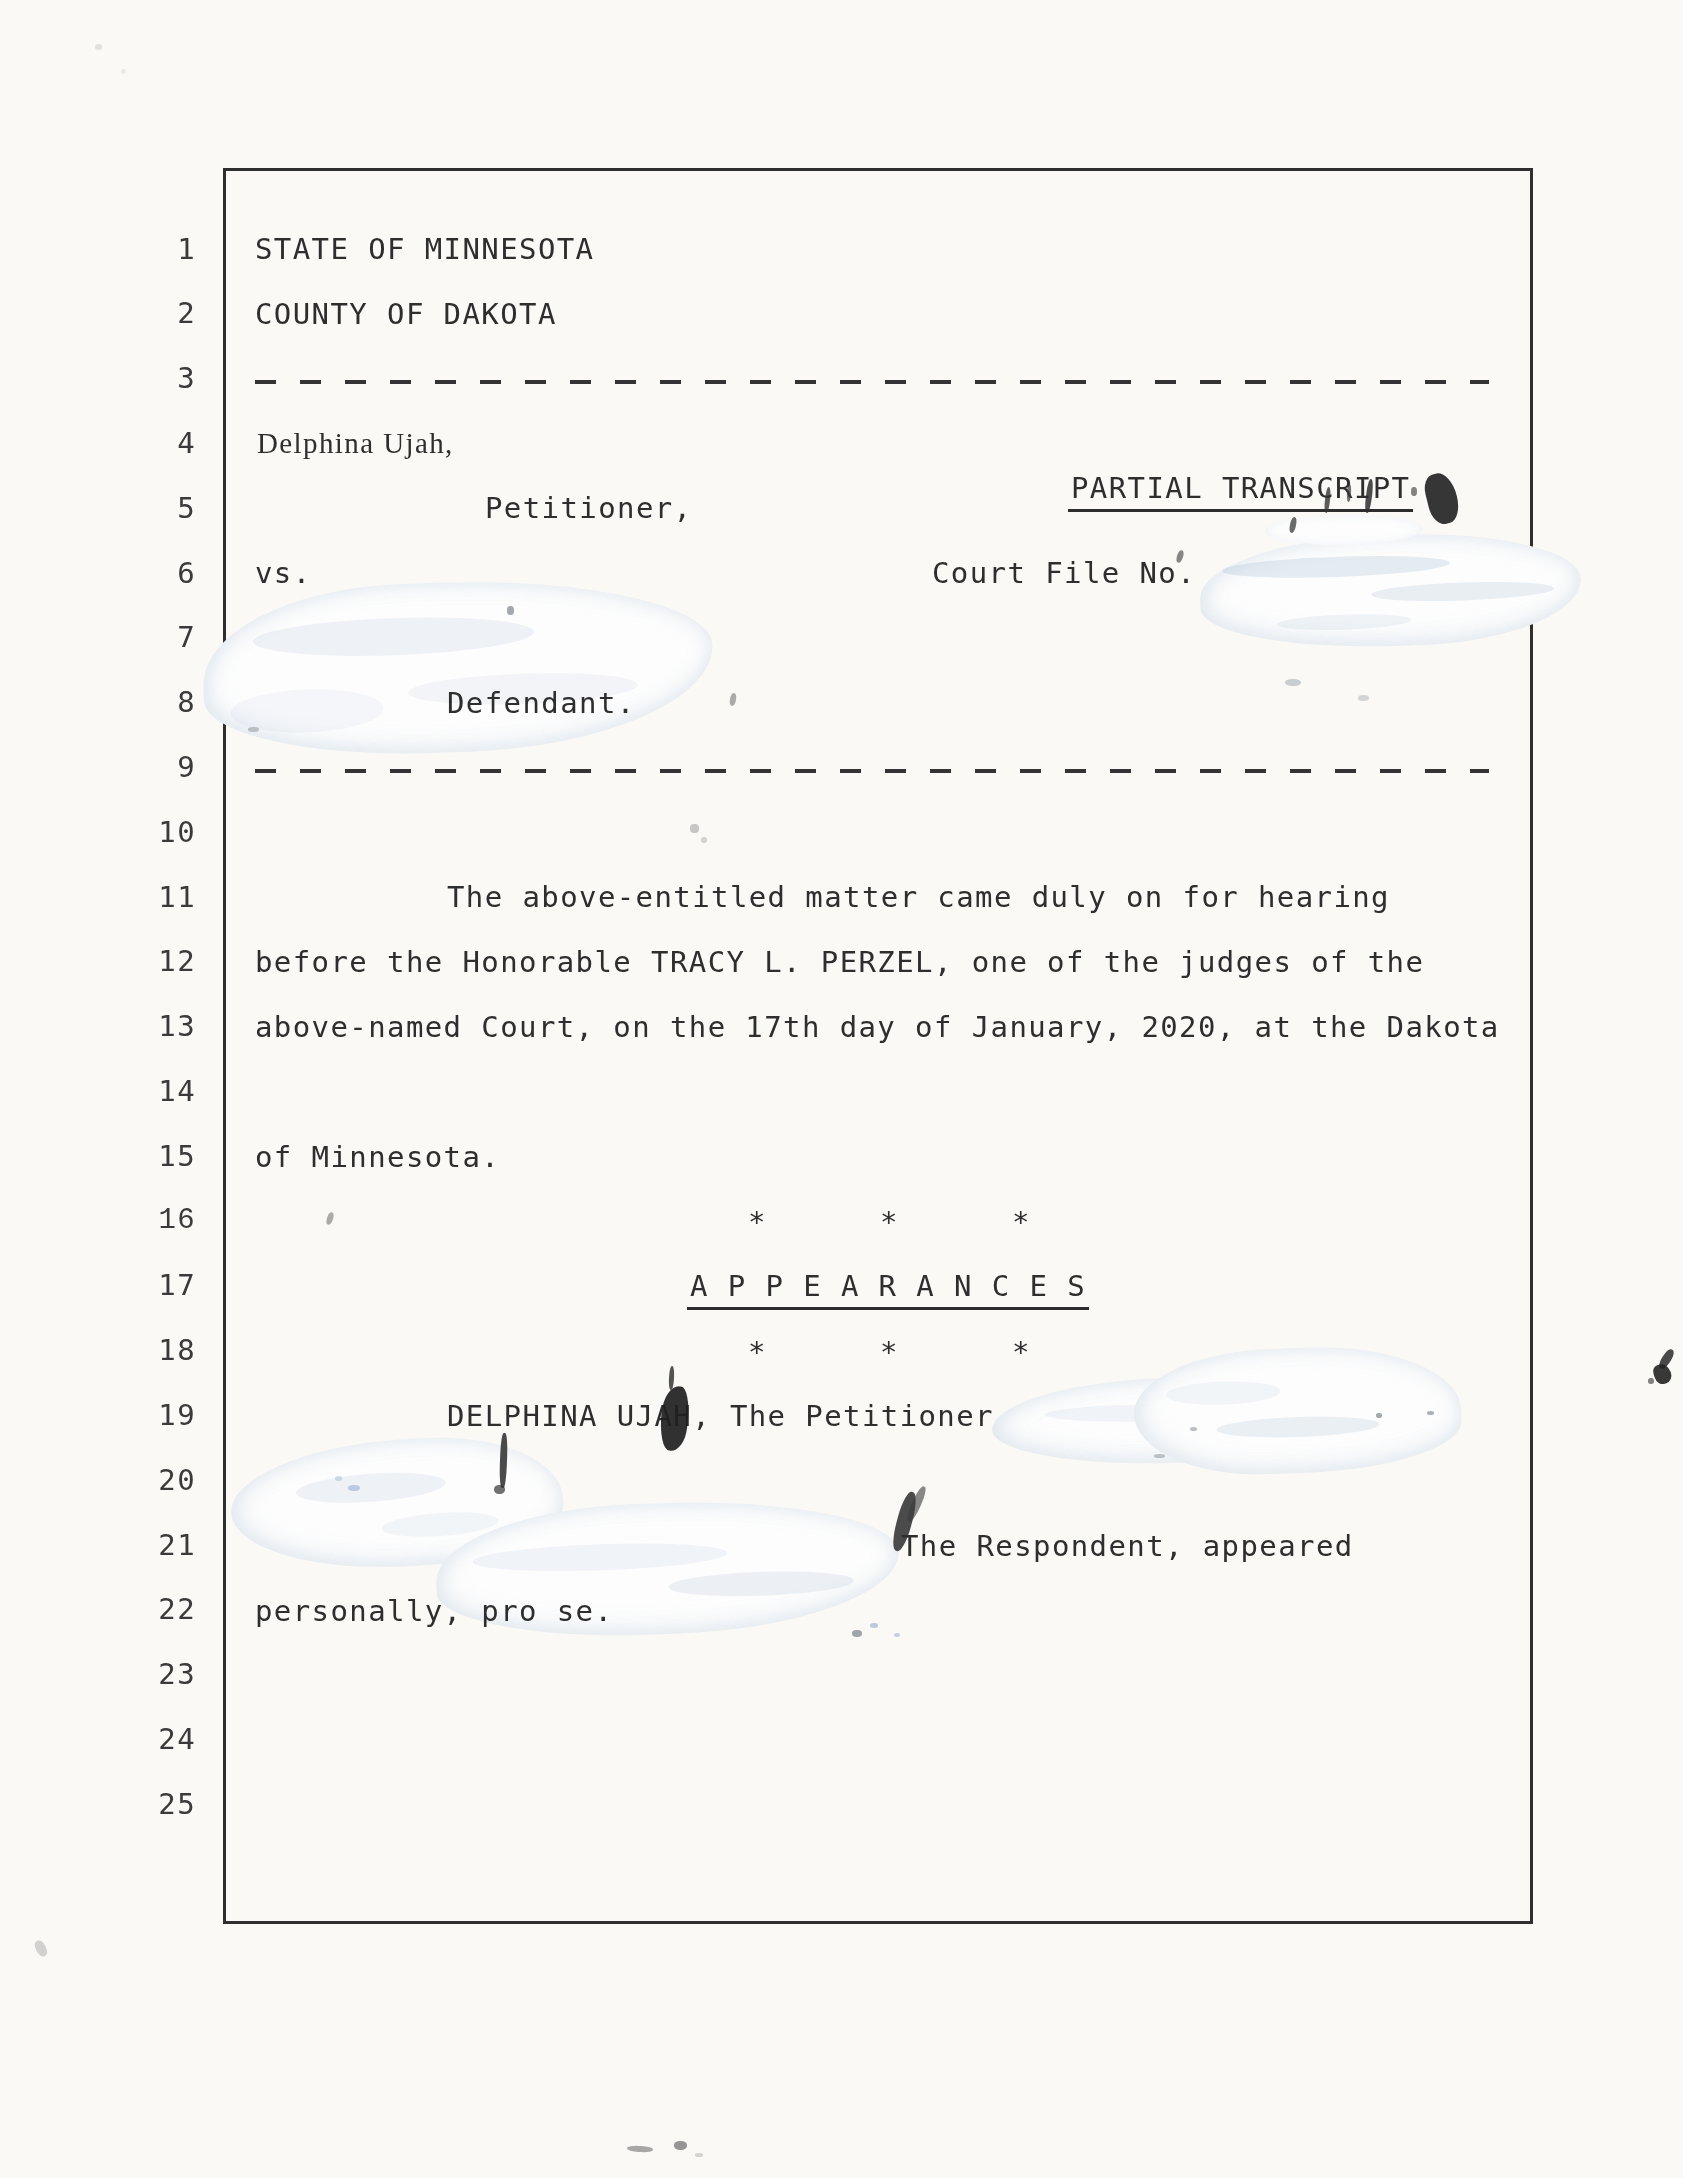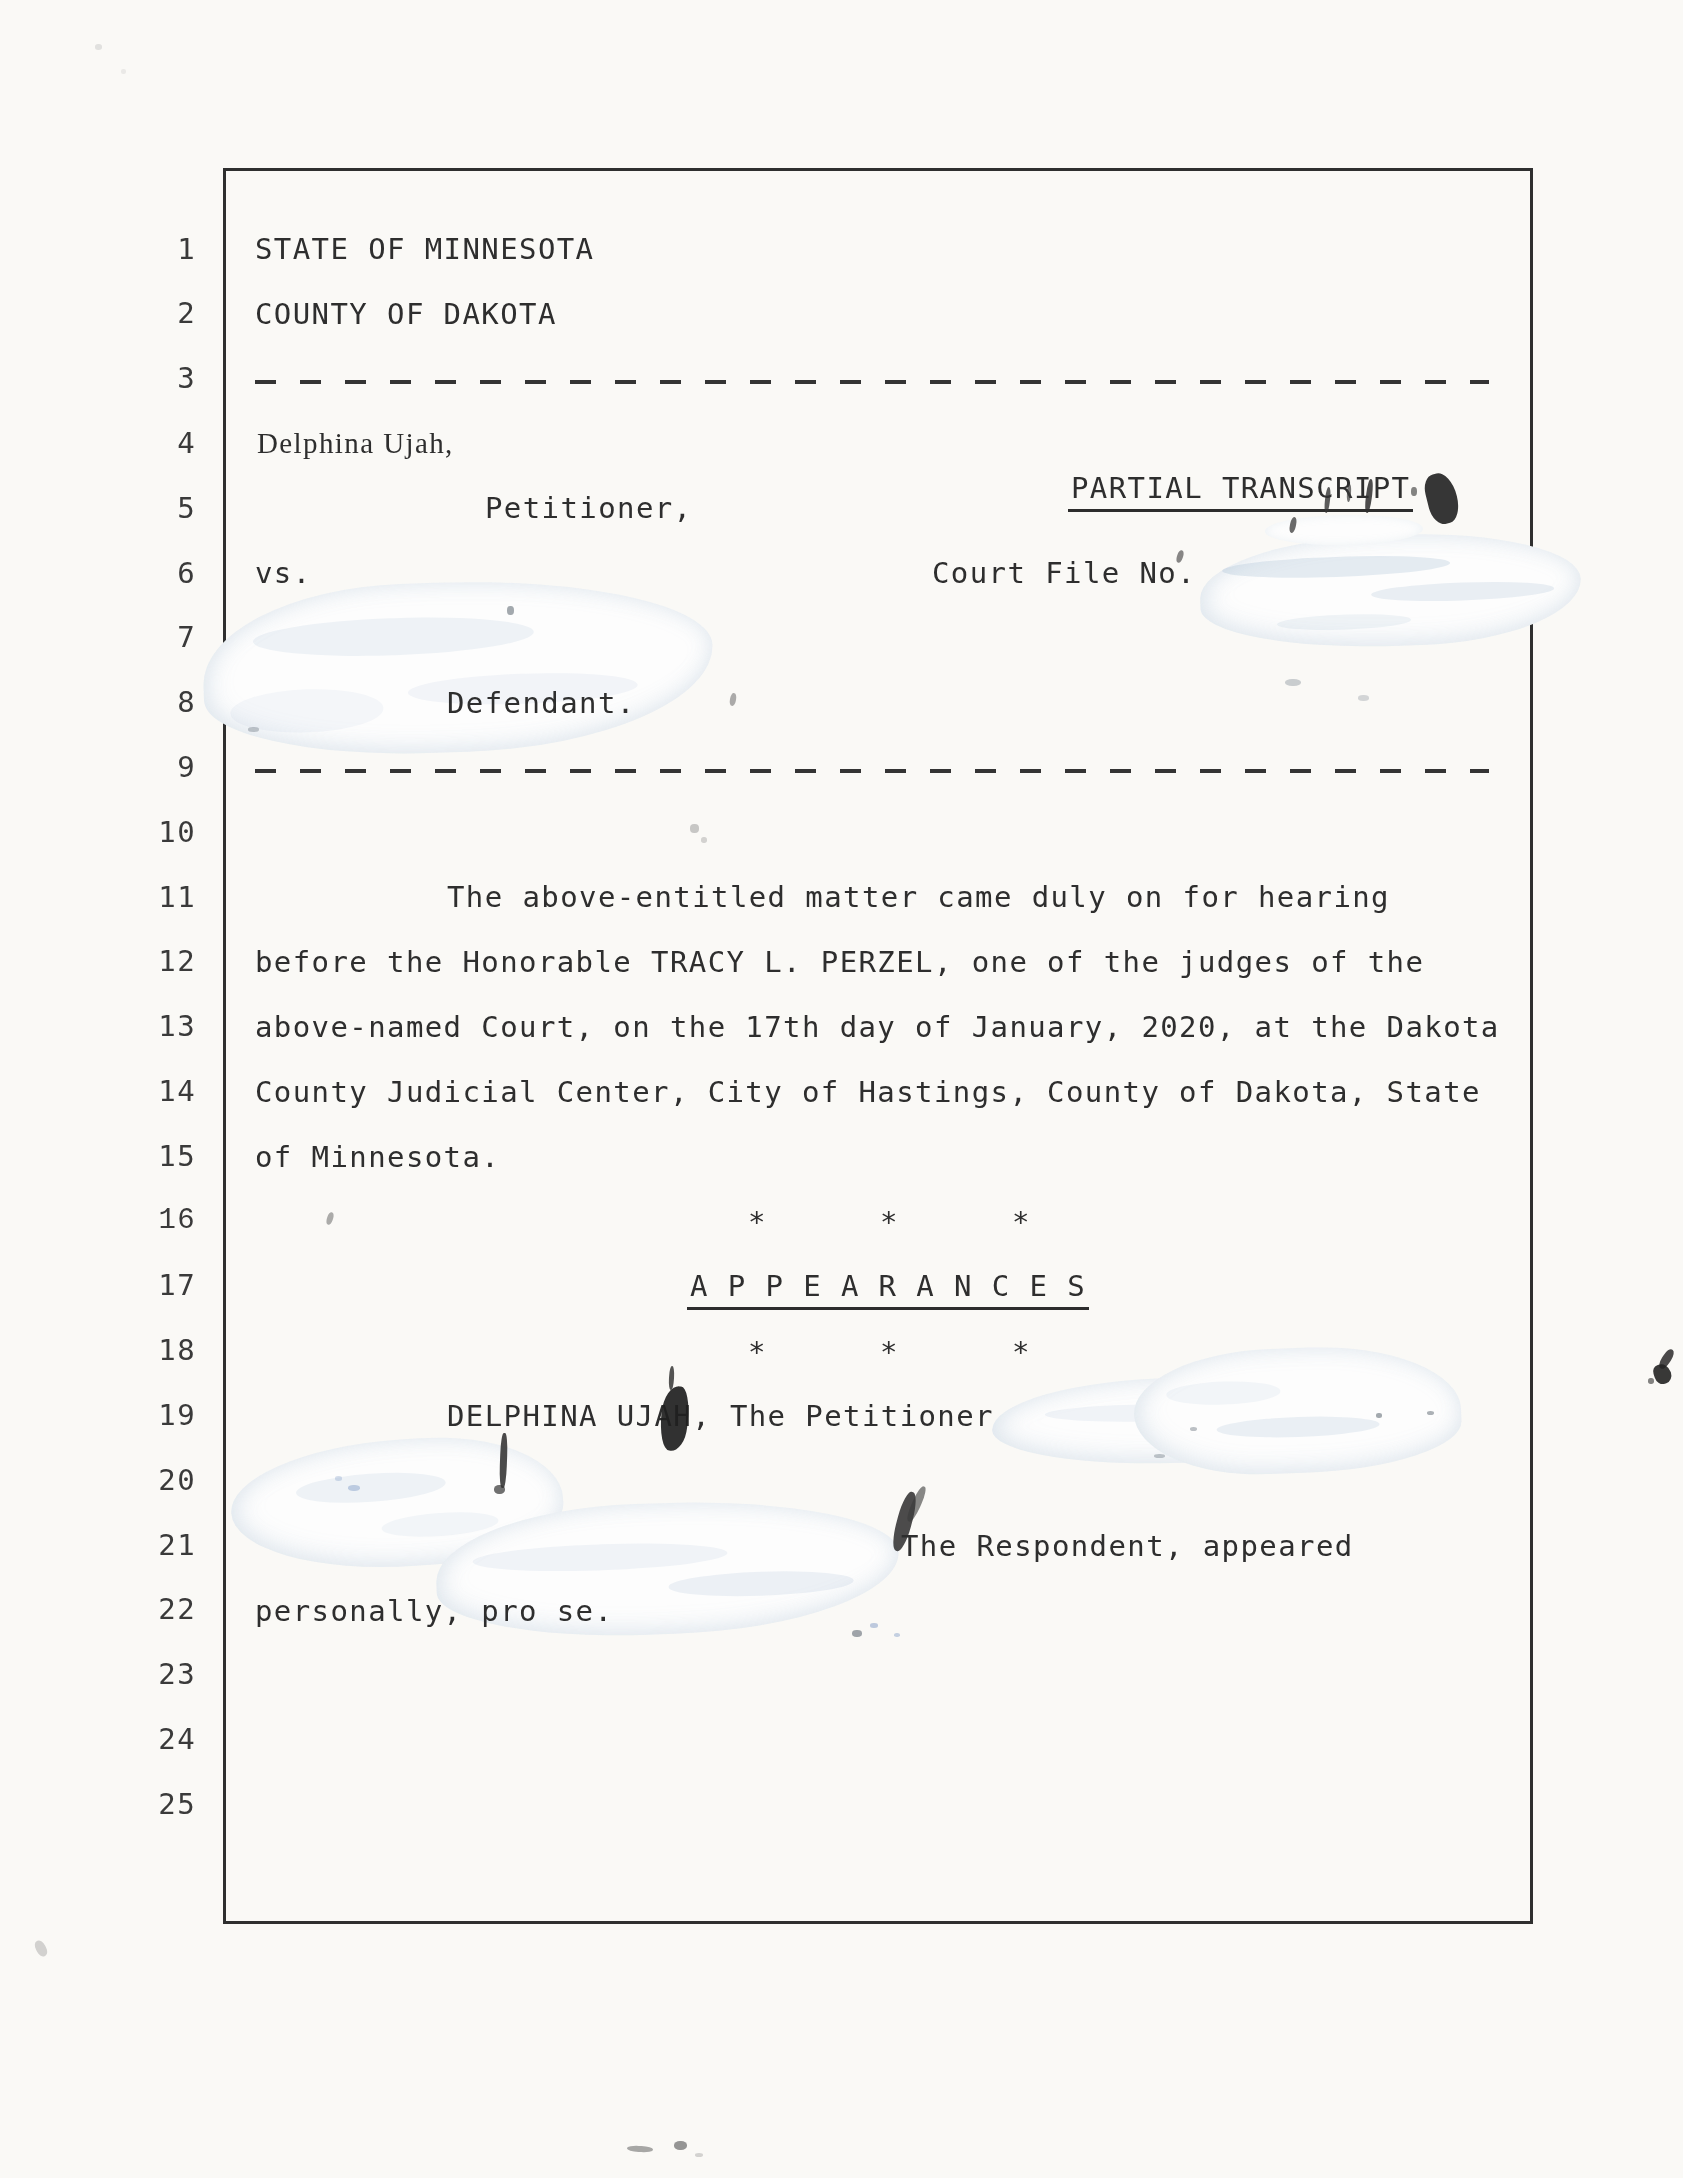--- a/index.html
+++ b/index.html
@@ -123,21 +123,20 @@
   <div class="t" id="t-prole">Petitioner,</div>
   <div class="t" id="t-vs">vs.</div>
   <div class="t" id="t-cfn">Court File No.</div>
   <div class="t" id="t-drole">Defendant.</div>
 
   <div class="dash-row" id="dash2"></div>
 
   <div class="t" id="t-b12">before the Honorable TRACY L. PERZEL, one of the judges of the</div>
   <div class="t" id="t-b11">The above-entitled matter came duly on for hearing</div>
   <div class="t" id="t-b13">above-named Court, on the 17th day of January, 2020, at the Dakota</div>
-  <div class="t" id="t-b14">County Judicial Center, City of Hastings, County of Dakota, State</div>
   <div class="t" id="t-b15">of Minnesota.</div>
 
   <div class="t" id="t-stars1">*      *      *</div>
   <div class="t" id="t-app"><span class="u">A P P E A R A N C E S</span></div>
   <div class="t" id="t-stars2">*      *      *</div>
   <div class="t" id="t-pet19">DELPHINA UJAH, The Petitioner</div>
   <div class="t" id="t-resp21">The Respondent, appeared</div>
   <div class="t" id="t-resp22">personally, pro se.</div>
 
   <div class="wo" id="wo-a">

